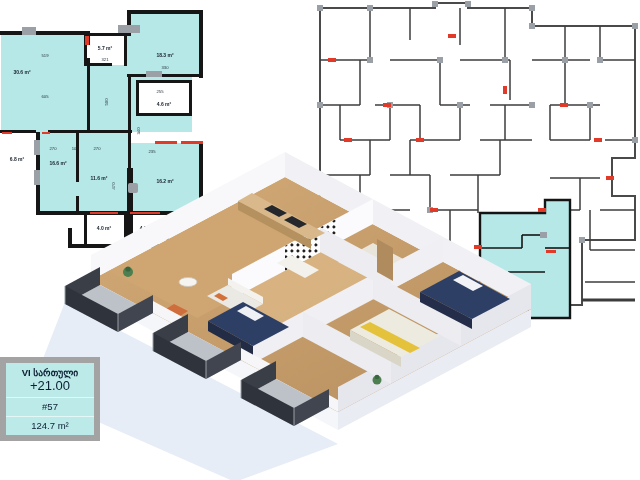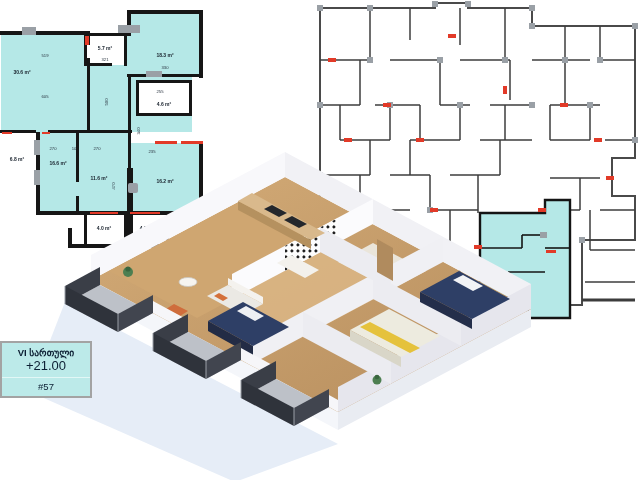--- a/index.html
+++ b/index.html
@@ -4,22 +4,22 @@
 <style>
   html,body{margin:0;padding:0;background:#ffffff;}
   .screen{position:relative;width:640px;height:480px;background:#ffffff;overflow:hidden;
           font-family:"Liberation Sans", sans-serif;}
   svg{position:absolute;display:block;}
   .unit-plan{left:0;top:0;}
   .building-plan{left:300px;top:0;}
   .iso{left:25px;top:152px;}
   .plan-label{font-size:5px;fill:#17202b;font-weight:bold;}
   .plan-dim{font-size:4.2px;fill:#2a3440;}
-  .info-box{position:absolute;left:0;top:341px;width:88px;background:#bcEAe9;background:#bceae9;
-            border:2px solid #a3a3a3;color:#0c1f33;text-align:center;font-size:9.5px;}
+  .info-box{position:absolute;left:0;top:357px;width:88px;background:#bcEAe9;background:#bceae9;
+            border:6px solid #a3a3a3;color:#0c1f33;text-align:center;font-size:9.5px;}
   .info-row{padding:3px 2px 4px 2px;border-top:1px solid #e2f7f6;}
   .info-row.first{border-top:none;padding-top:4px;}
   .floor-line{font-weight:bold;font-size:9.5px;}
   .elev-line{font-size:13px;}
   .logo{position:absolute;left:561px;top:428px;color:#e8472c;font-weight:bold;
         font-size:27px;line-height:0.82;letter-spacing:-1.5px;white-space:nowrap;
         transform:scaleY(1.02);}
   .logo .l2{letter-spacing:-1px;}
 </style>
 </head>
@@ -370,18 +370,21 @@
   </svg>
 
   <div class="info-box">
     <div class="info-row first">
       <div class="floor-line">VI სართული</div>
       <div class="elev-line">+21.00</div>
     </div>
     <div class="info-row">
       <span>#57</span>
     </div>
+    <div class="info-row">
+      <span>124.7 m²</span>
+    </div>
   </div>
 
   <div class="logo">
   </div>
 
 </div>
 
 </body></html>

